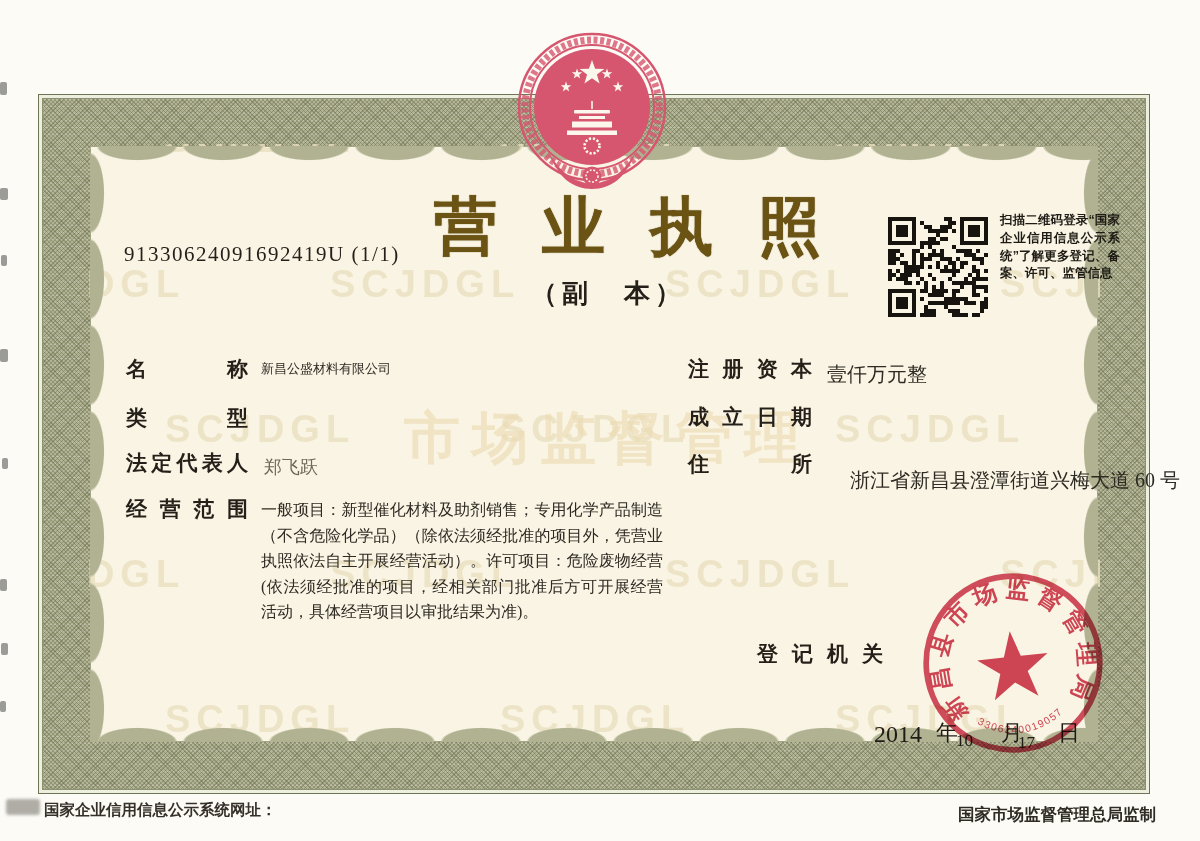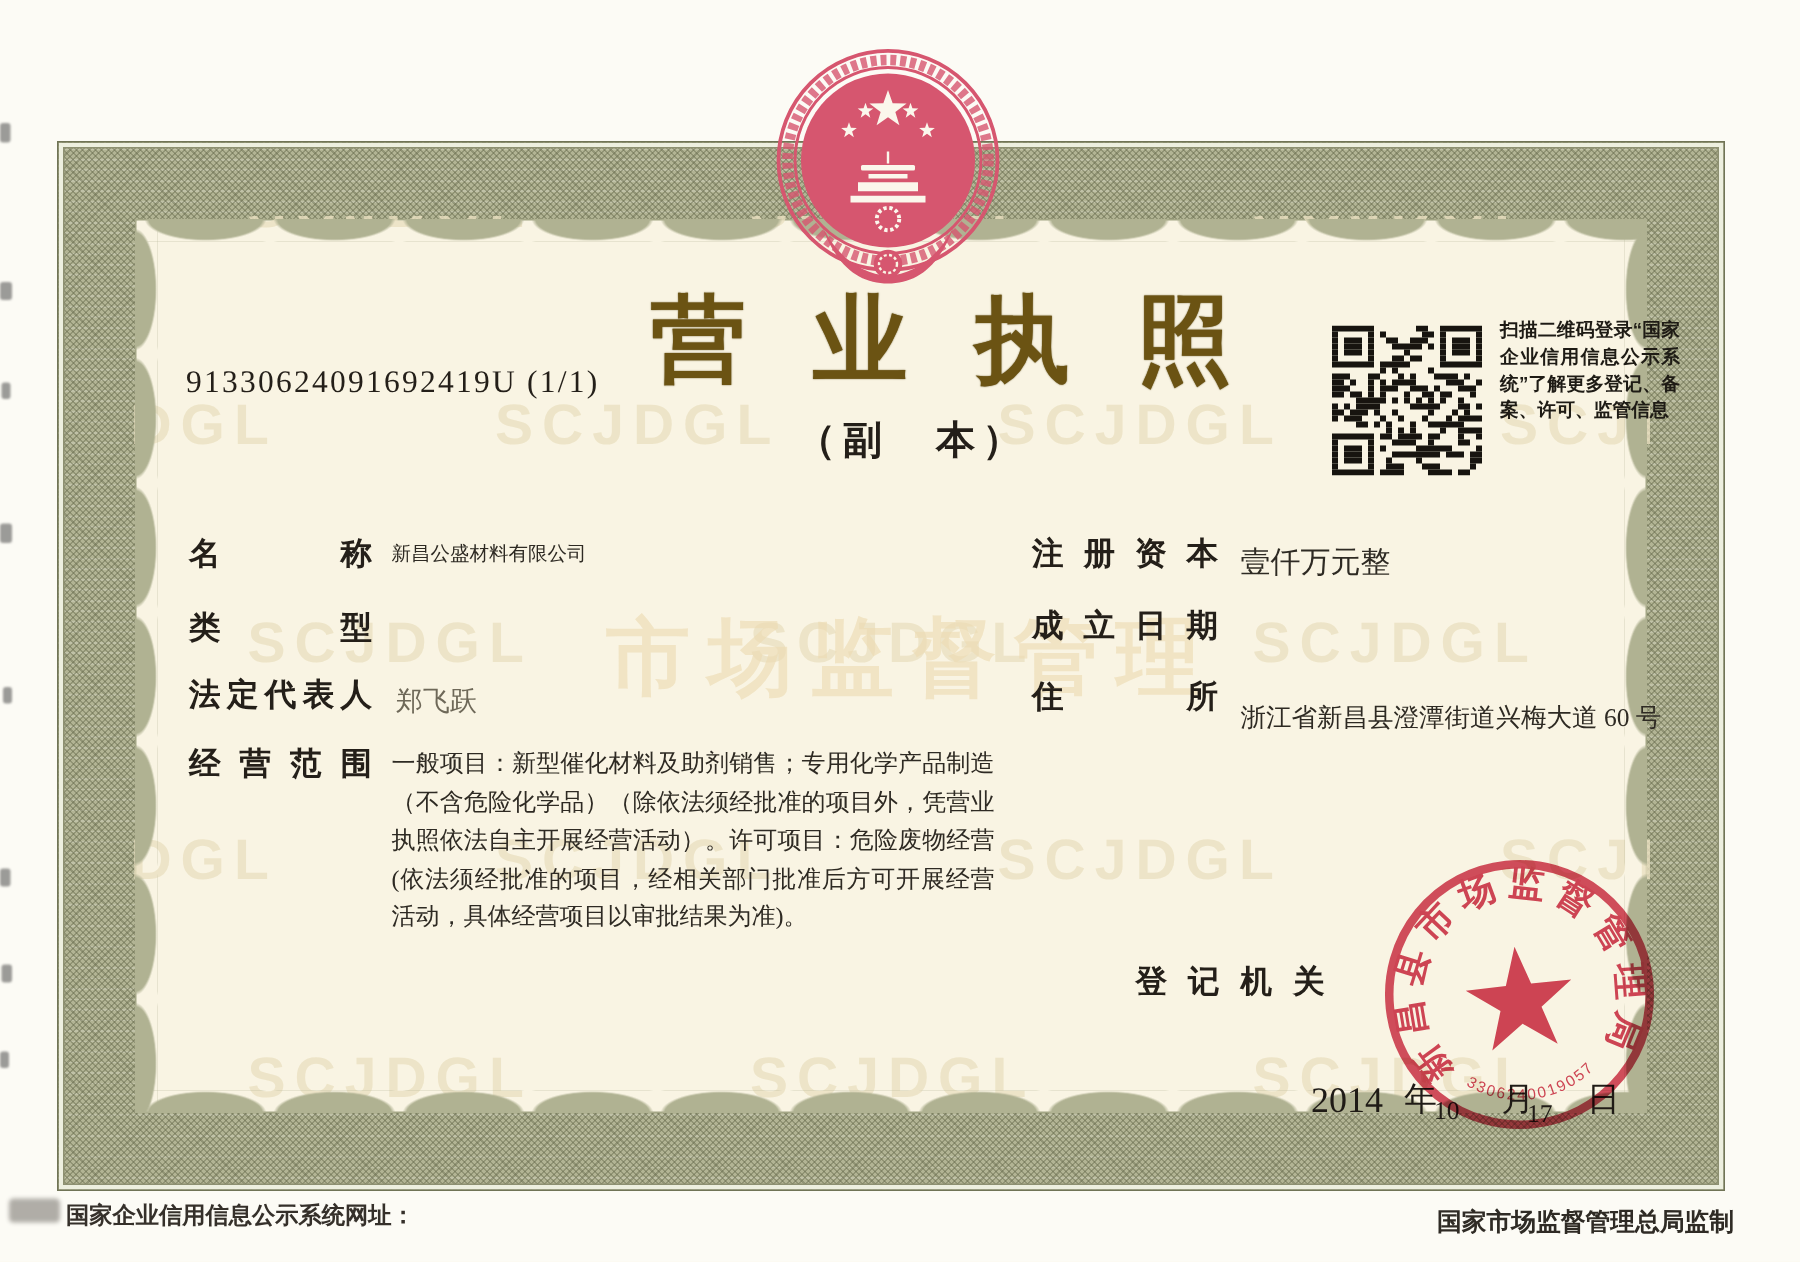--- a/index.html
+++ b/index.html
@@ -458,21 +458,21 @@
         <span>成</span>
         <span>立</span>
         <span>日</span>
         <span>期</span>
       </div>
 
     <div class="abs flabel" style="left:688px;top:450px;width:124px" data-justify="">
         <span>住</span>
         <span>所</span>
       </div>
-    <div class="abs fvalue" style="left:827px;top:467px;font-size:17px">浙江省新昌县澄潭街道兴梅大道 60 号</div>
+    <div class="abs fvalue" style="left:850px;top:467px;font-size:20px">浙江省新昌县澄潭街道兴梅大道 60 号</div>
 
     <div class="abs flabel reg-label" data-justify="">
         <span>登</span>
         <span>记</span>
         <span>机</span>
         <span>关</span>
       </div>
 
     <span class="abs dt" style="left:874px;top:721px;font-size:24px">2014</span>
     <span class="abs dt" style="left:936px;top:718px;font-size:22px">年</span>

